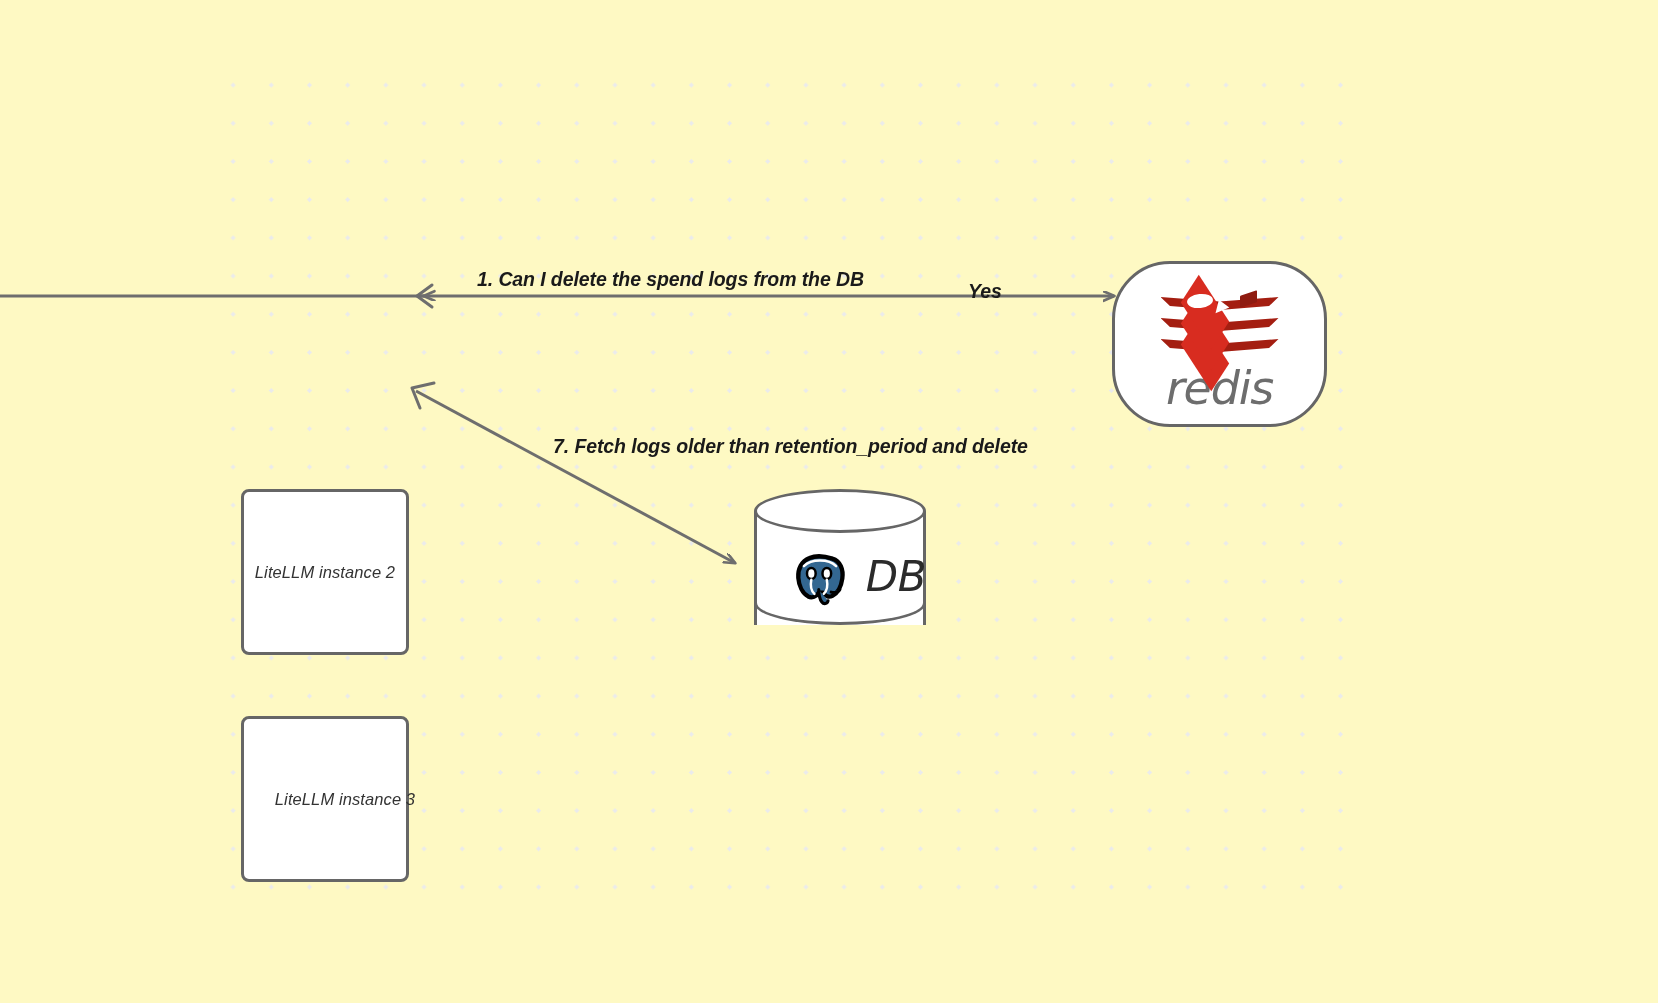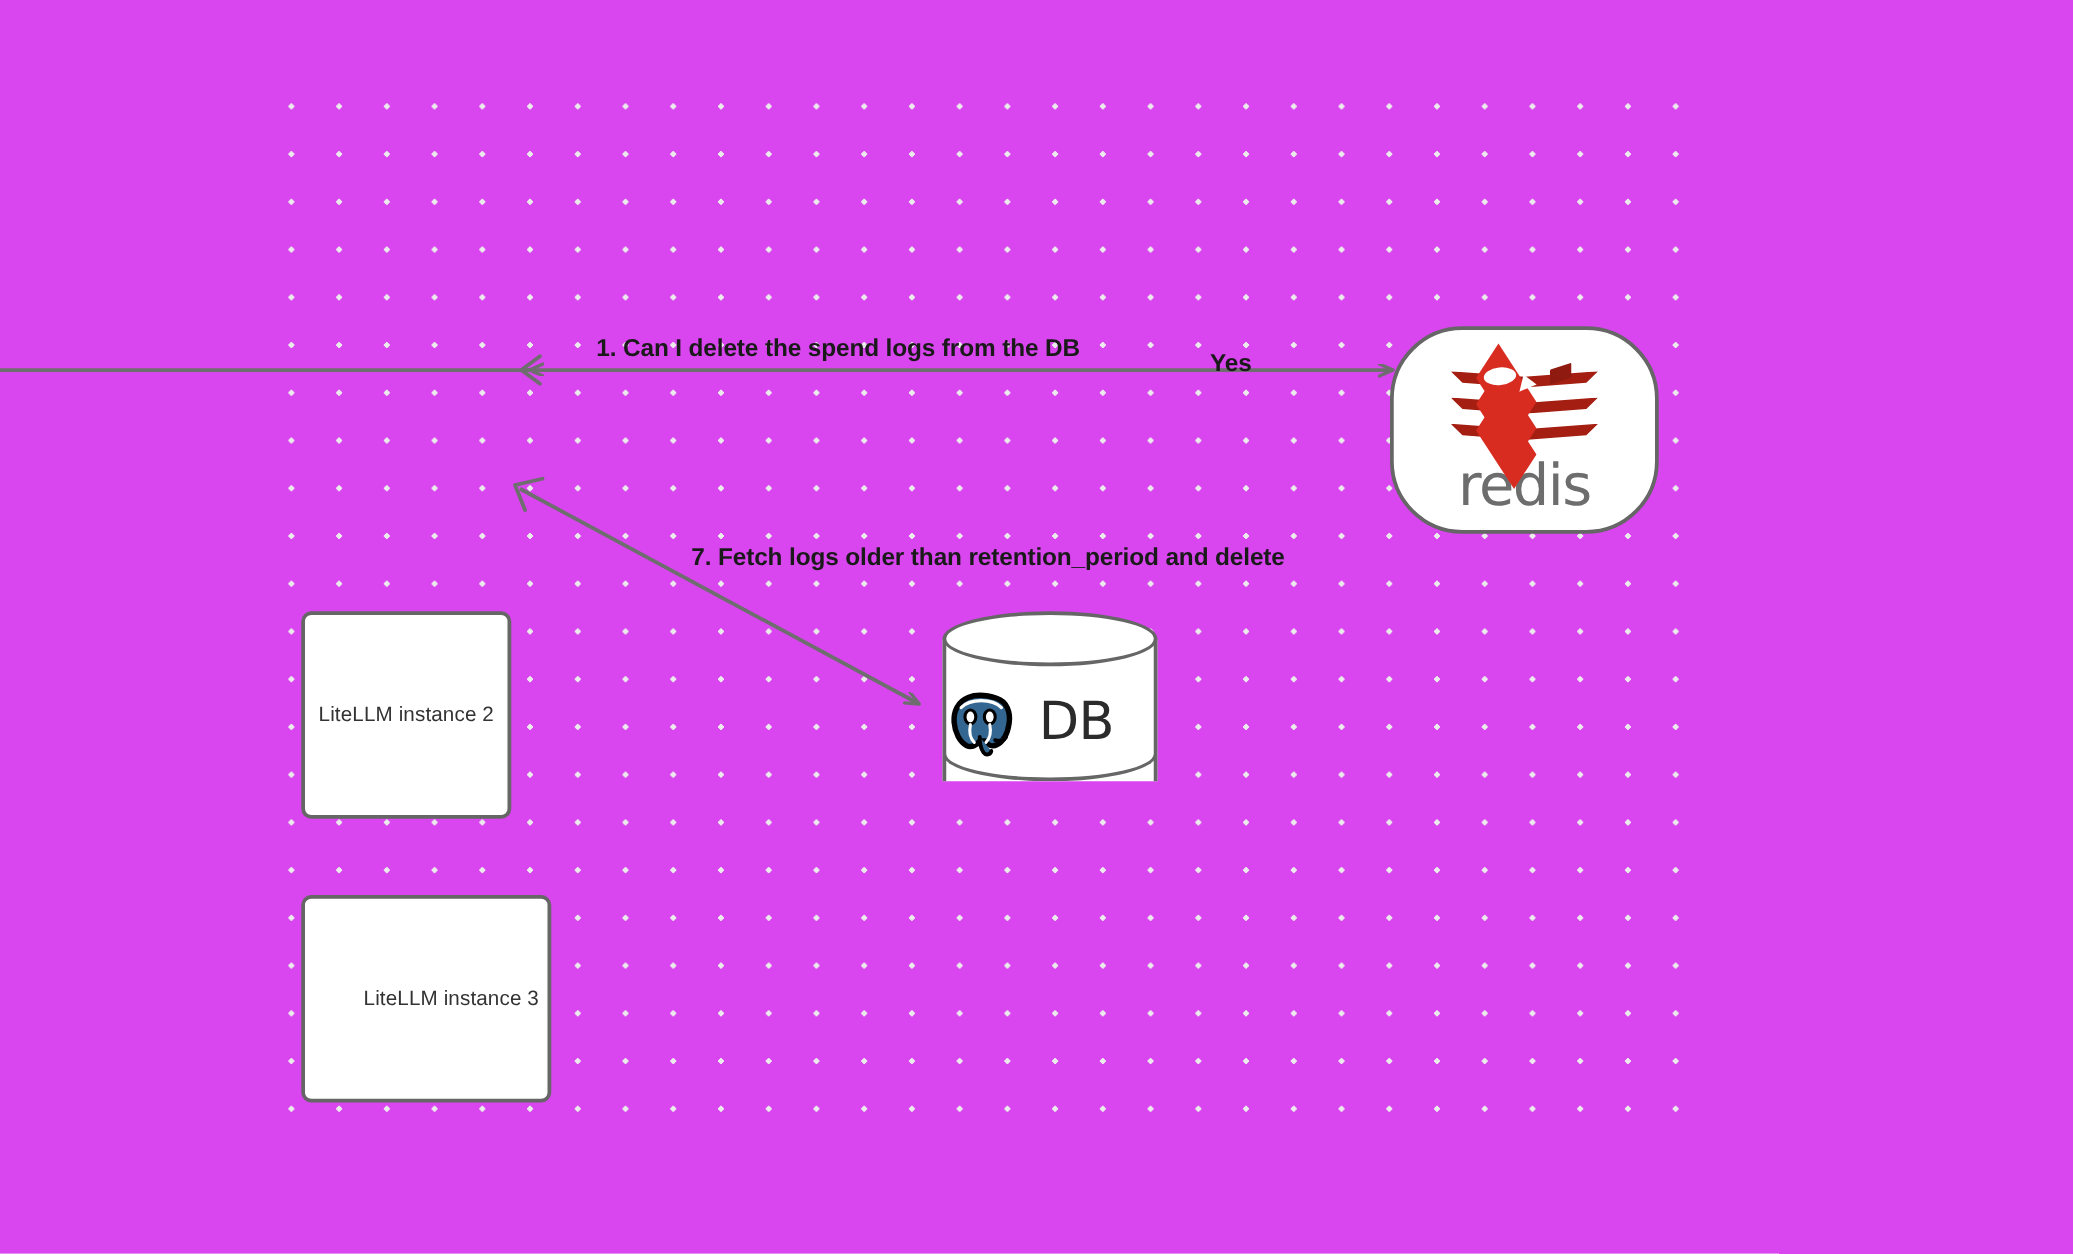--- a/index.html
+++ b/index.html
@@ -11,21 +11,22 @@
     width: 1658px;
     height: 1003px;
     position: relative;
     overflow: hidden;
     font-family: "Liberation Sans", sans-serif;
   }
 
   #canvas {
     position: absolute;
     inset: 0;
-    background-color: #d946ef;
+    background-color: #fef9c3;
+    font-style: italic;
   }
 
   
   #dotgrid {
     position: absolute;
     left: 204px;
     top: 56px;
     width: 1152px;
     height: 852px;
     background-image: radial-gradient(#ebebeb 2.1px, transparent 2.2px);
@@ -198,21 +199,21 @@
     background: #ffffff;
   }
   .cyl-content {
     position: absolute;
     left: 0;
     top: 48px;
     width: 172px;
     height: 78px;
     display: flex;
     align-items: center;
-    justify-content: flex-start;
+    justify-content: flex-end;
     gap: 15px;
   }
   .pg-elephant { width: 62px; height: 62px; display:block; }
   .db-text {
     font-size: 42px;
     font-weight: 400;
     color: #2b2b2b;
     letter-spacing: -.5px;
     font-family: "DejaVu Sans", sans-serif;
   }
@@ -264,21 +265,21 @@
 
   <div class="edge-label" id="label-1">1.  Can I delete the spend logs from the DB</div>
   <div class="edge-label" id="label-1b">Yes</div>
   <div class="edge-label" id="label-2">7.  Fetch logs older than retention_period and delete</div>
 
 
   <div class="node instance-box" id="node-l2" style="left:241px; top:489px; width:168px; height:166px;">
     <span class="instance-label">LiteLLM instance 2</span>
   </div>
 
-  <div class="node instance-box" id="node-l3" style="left:241px; top:716px; width:200px; height:166px;padding-left:40px;">
+  <div class="node instance-box" id="node-l3" style="left:241px; top:716px; width:168px; height:166px;padding-left:40px;">
     <span class="instance-label">LiteLLM instance 3</span>
   </div>
 
   <div class="node" id="node-redis" style="left:1112px; top:261px; width:215px; height:166px;">
     <div class="redis-logo">
       <div class="redis-layer rl3">
           <div class="side"></div>
           <div class="top"></div>
         </div>
       <div class="redis-layer rl2">

